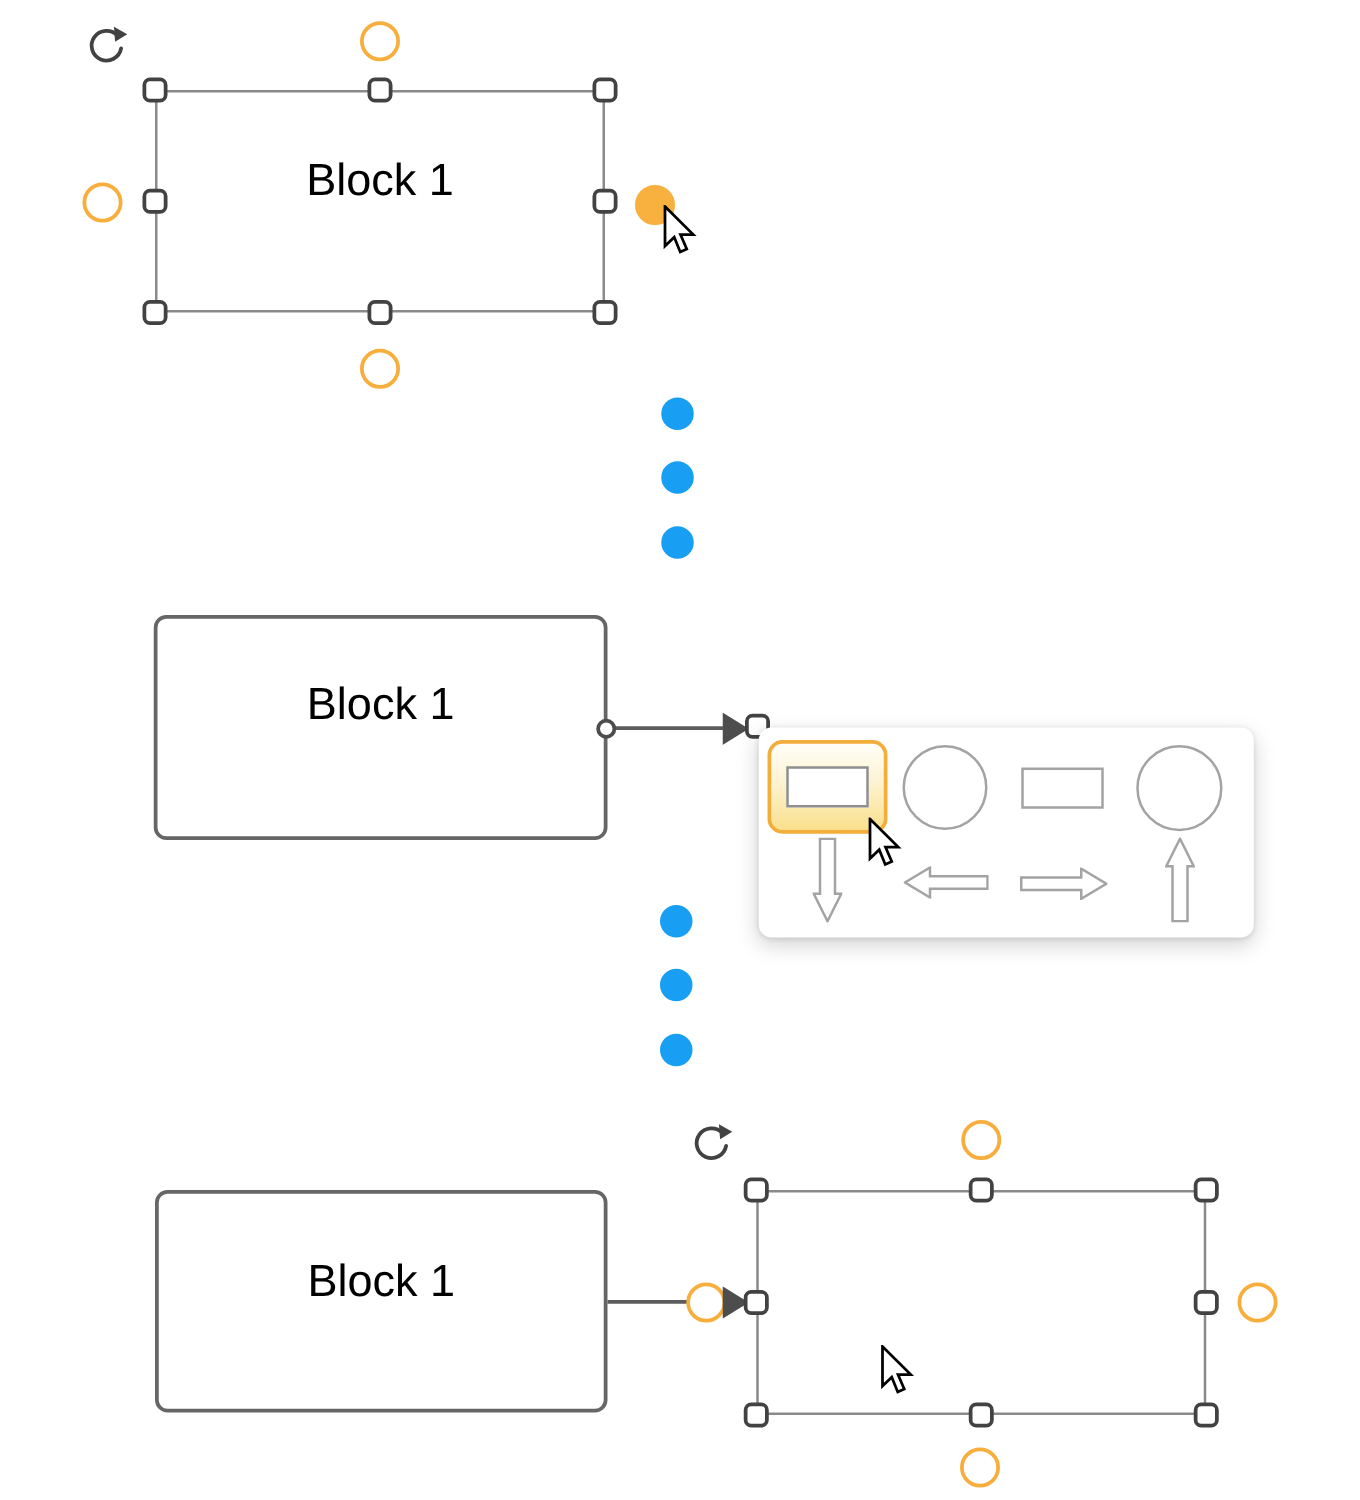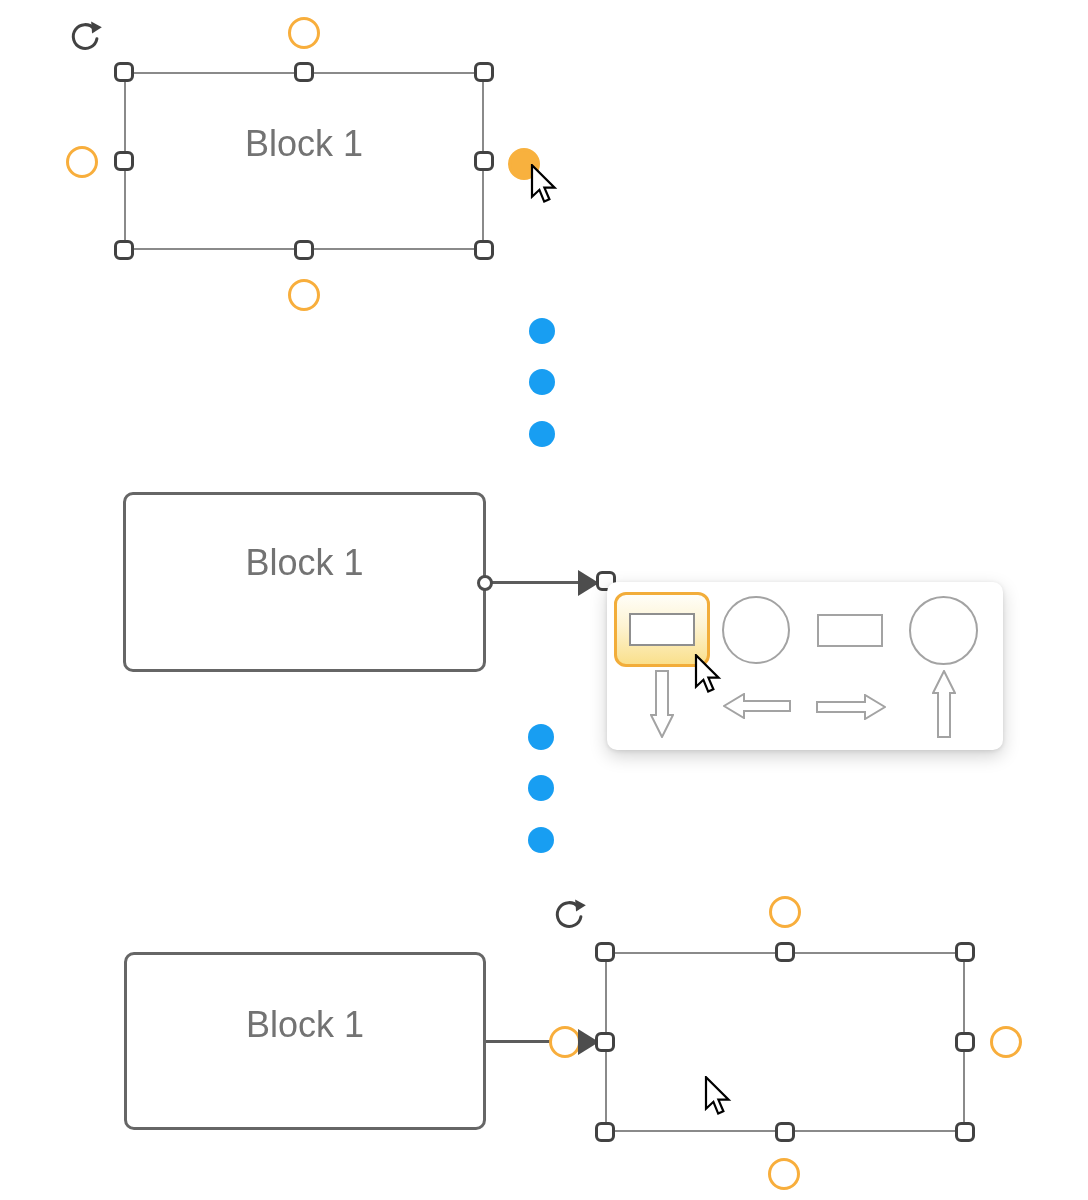--- a/index.html
+++ b/index.html
@@ -10,21 +10,21 @@
   .abs{position:absolute;}
   
   .sel-block{                       
     position:absolute;background:#ffffff;border:2.5px solid #8A8A8A;box-sizing:border-box;
   }
   .round-block{
     position:absolute;background:#ffffff;border:3px solid #666666;border-radius:10px;box-sizing:border-box;
   }
   .blabel{
     position:absolute;left:0;width:100%;text-align:center;
-    font-size:36px;line-height:42px;color:#737373;
+    font-size:36px;line-height:42px;color:#000000;
   }
   
   .handle{
     position:absolute;width:20px;height:20px;background:#ffffff;
     border:3.2px solid #424242;border-radius:6px;box-sizing:border-box;
   }
   
   .hint{
     position:absolute;width:32px;height:32px;border-radius:50%;
     border:3.5px solid #F8AE3C;box-sizing:border-box;background:transparent;

